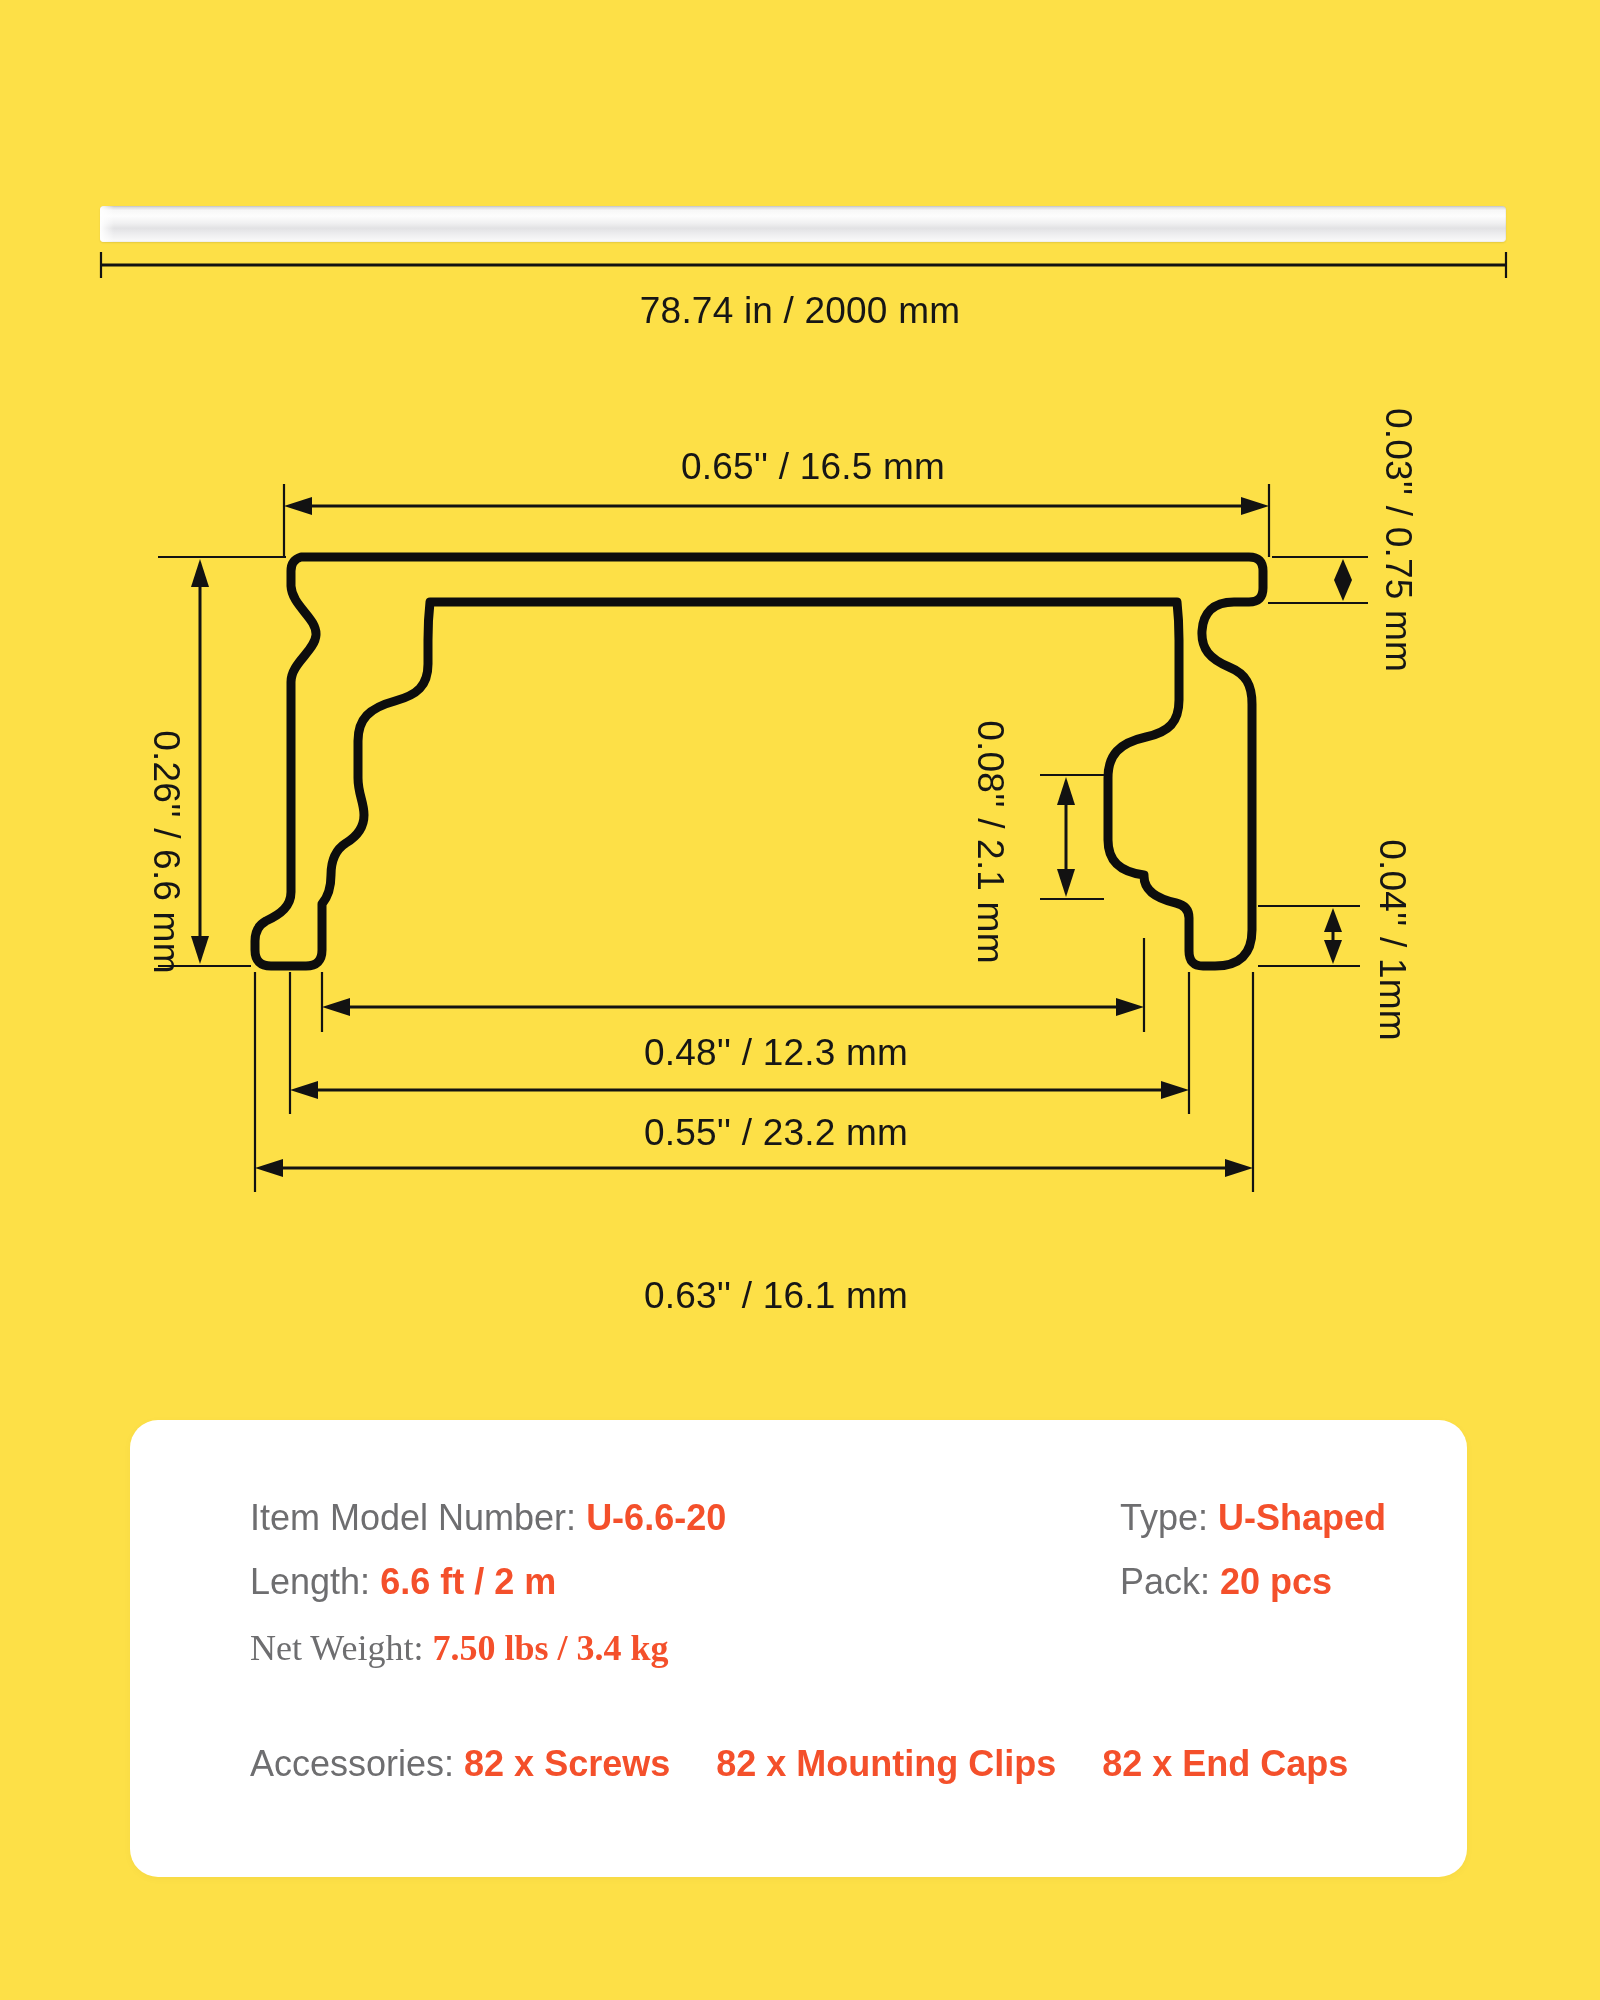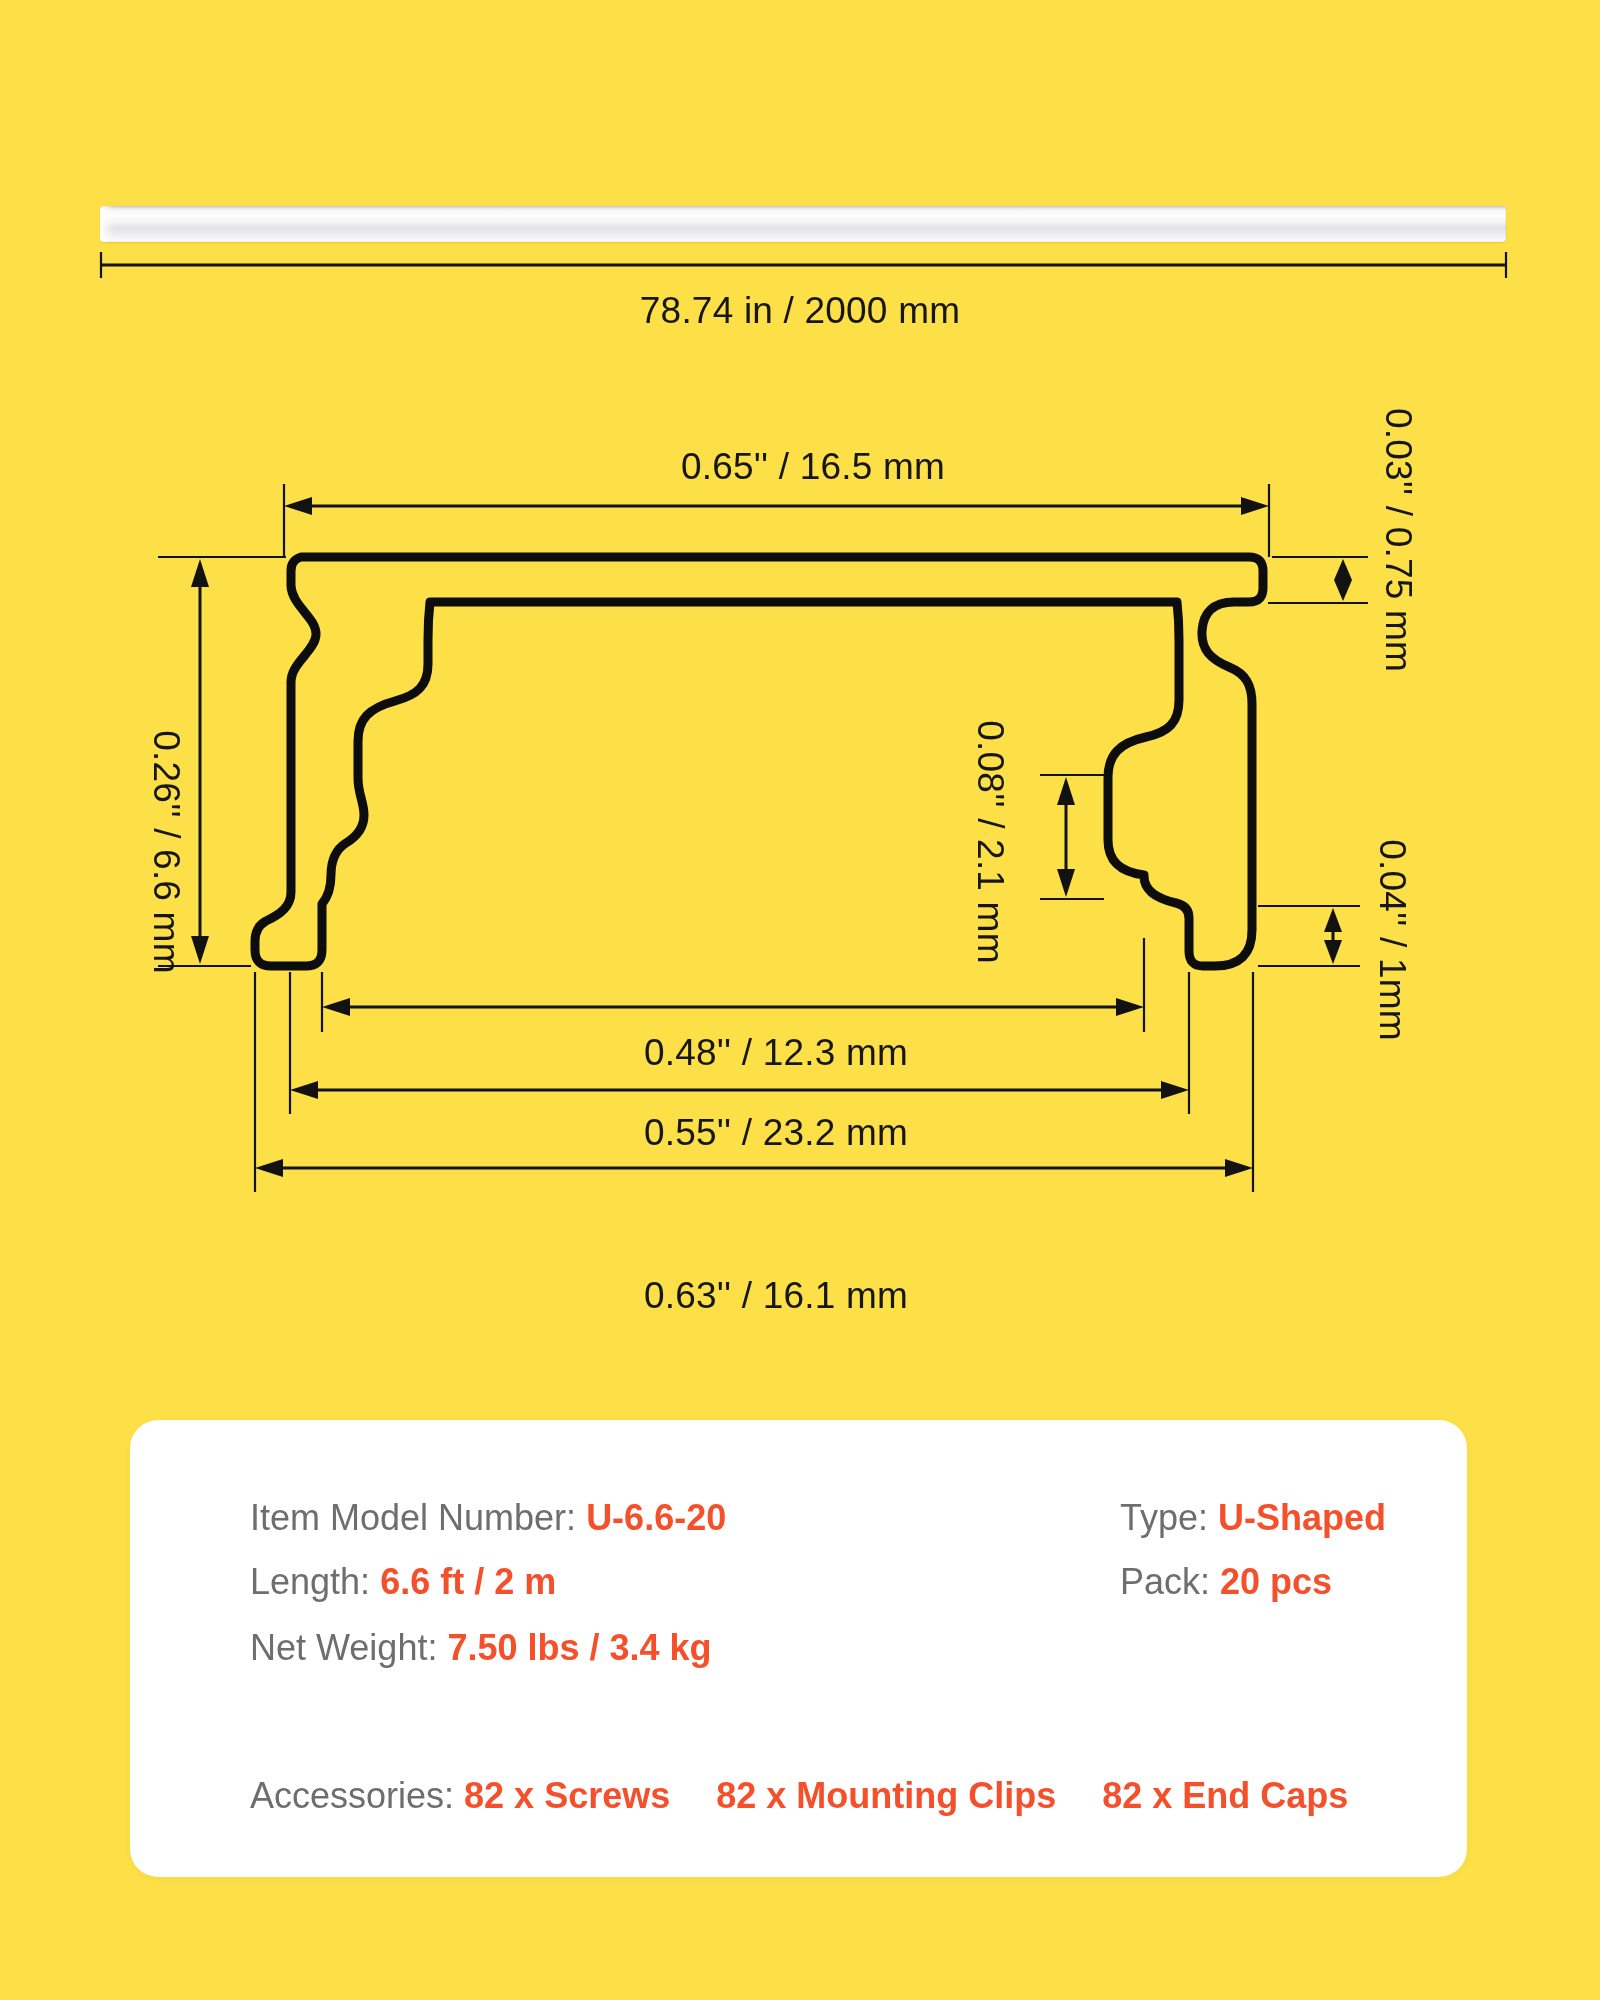--- a/index.html
+++ b/index.html
@@ -160,24 +160,24 @@
   <div class="dimtext" style="left:776px;top:1133px;">0.55'' / 23.2 mm</div>
   <div class="dimtext" style="left:776px;top:1256px;margin-top:40px;">0.63'' / 16.1 mm</div>
 
   <div class="card">
     <div class="spec-row" style="top:98px;">
       <span class="lab">Item Model Number: </span><span class="val">U-6.6-20</span>
     </div>
     <div class="spec-row" style="top:162px;">
       <span class="lab">Length: </span><span class="val">6.6 ft / 2 m</span>
     </div>
-    <div class="spec-row" style="top:228px;">
+    <div class="spec-row" style="top:228px;font-family:Liberation Serif, serif;">
       <span class="lab">Net Weight: </span><span class="val">7.50 lbs / 3.4 kg</span>
     </div>
-    <div class="spec-row" style="top:376px;text-align:right;">
+    <div class="spec-row" style="top:344px;text-align:right;">
       <span class="lab">Accessories: </span><span class="val gap">82 x Screws</span><span class="val gap">82 x Mounting Clips</span><span class="val">82 x End Caps</span>
     </div>
     <div class="side-col">
       <div class="spec-row" style="top:98px;">
         <span class="lab">Type: </span><span class="val">U-Shaped</span>
       </div>
       <div class="spec-row" style="top:162px;">
         <span class="lab">Pack: </span><span class="val">20 pcs</span>
       </div>
     </div>

